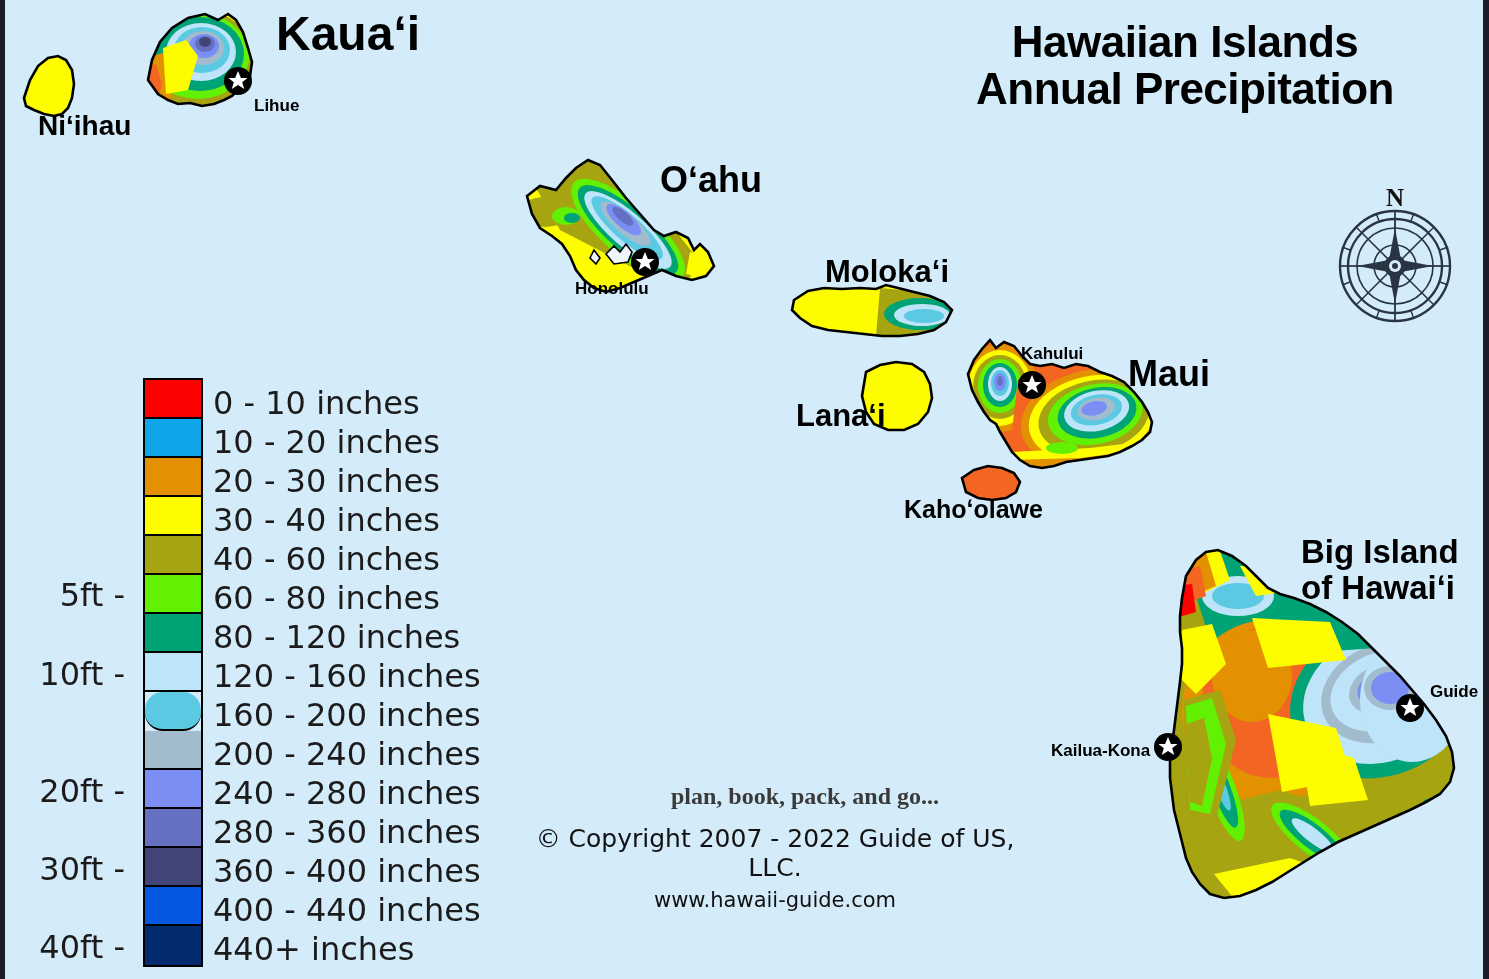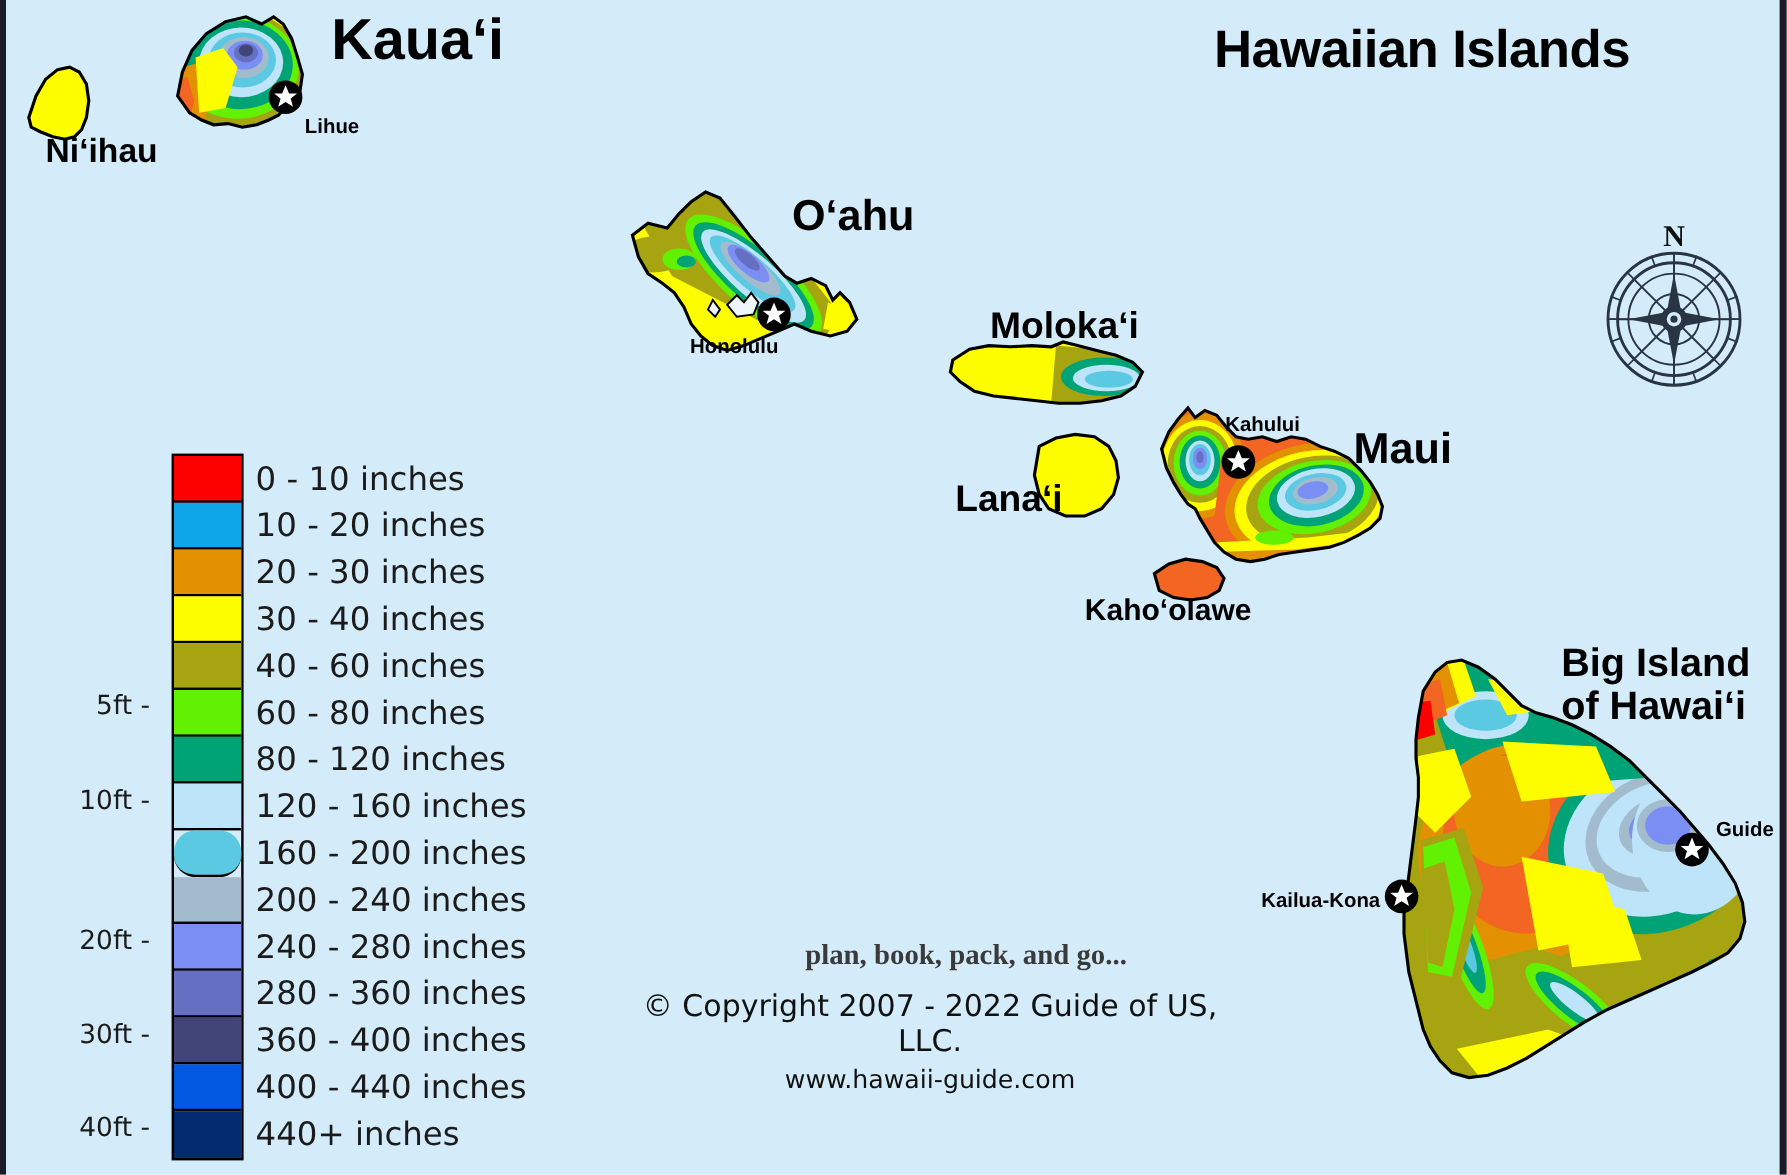--- a/index.html
+++ b/index.html
@@ -70,28 +70,28 @@
     border-bottom:2px solid #000;
     box-sizing:border-box;
     position:relative;
   }
   .legend-swatch:last-child{border-bottom:none;}
   .legend-text{
     position:absolute;
     left:68px;
     top:4px;
     font-family:"DejaVu Sans", sans-serif;
-    font-size:27px;
+    font-size:32px;
     color:#1b1b1b;
     white-space:nowrap;
   }
   .ft-label{
     position:absolute;
     font-family:"DejaVu Sans", sans-serif;
-    font-size:22px;
+    font-size:32px;
     color:#1b1b1b;
     text-align:right;
     width:120px;
     left:0px;
     white-space:nowrap;
   }
   
   #brand{
     position:absolute;
     left:520px; top:795px;
@@ -140,20 +140,21 @@
   }
   svg{display:block;}
 </style>
 </head>
 <body>
 
 <div id="map-root">
 
   <div id="title-block">
     <div>Hawaiian Islands</div>
+    <div>Annual Precipitation</div>
   </div>
 
   <div id="compass">
     <div class="n-letter">N</div>
     <svg width="120" height="120" viewBox="0 0 120 120" style="position:absolute;left:0;top:18px;">
       <circle cx="60" cy="60" r="55" fill="none" stroke="#2a3544" stroke-width="2.4"></circle>
       <circle cx="60" cy="60" r="47" fill="none" stroke="#2a3544" stroke-width="2.4"></circle>
       <g stroke="#2a3544" stroke-width="1.6">
         <line x1="60" y1="13" x2="60" y2="107"></line>
         <line x1="13" y1="60" x2="107" y2="60"></line>

